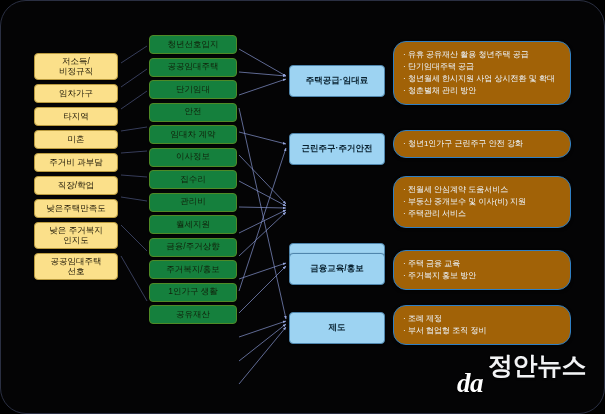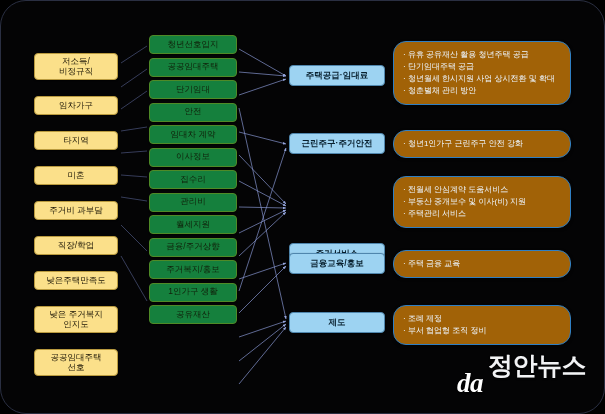--- a/index.html
+++ b/index.html
@@ -13,21 +13,21 @@
     background:#040405;
     border-radius:26px;
     box-sizing:border-box;
     border:1px solid #2a2f42;
     overflow:hidden;
   }
   
   #links{position:absolute;left:0;top:0;width:605px;height:414px;}
   
   .col{position:absolute;display:flex;flex-direction:column;}
-  #col-causes{left:33px;top:52px;width:84px;gap:16px;}
+  #col-causes{left:33px;top:52px;width:84px;gap:4px;}
   #col-needs{left:148px;top:34px;width:88px;gap:3.5px;}
   #col-themes{left:288px;top:64px;width:96px;}
   #col-actions{left:392px;top:40px;width:178px;}
 
   .node{
     box-sizing:border-box;
     text-align:center;
     line-height:1.15;
     border-radius:4px;
     display:flex;align-items:center;justify-content:center;
@@ -54,21 +54,21 @@
     padding:2px 1px;
     box-shadow:0 1px 1px rgba(0,0,0,.6);
   }
   
   .theme{
     background:#9dd3f2;
     border:1px solid #4f86ad;
     color:#08202e;
     font-size:8.5px;
     font-weight:bold;
-    height:21px;
+    height:32px;
     box-shadow:0 1px 2px rgba(0,0,0,.7);
     position:absolute;left:0;width:96px;
   }
   
   .action{
     position:absolute;left:0;width:178px;
     background:#a16207;
     border:1px solid #2f7fc4;
     border-radius:13px;
     color:#eef6ff;
@@ -242,20 +242,21 @@
     <div class="action" style="top:89px;">
       <div class="bullet">청년1인가구 근린주구 안전 강화</div>
     </div>
     <div class="action" style="top:135px;">
       <div class="bullet">전월세 안심계약 도움서비스</div>
       <div class="bullet">부동산 중개보수 및 이사(비) 지원</div>
       <div class="bullet">주택관리 서비스</div>
     </div>
     <div class="action" style="top:209px;">
       <div class="bullet">주택 금융 교육</div>
+      <div class="bullet">주거복지 홍보 방안</div>
     </div>
     <div class="action" style="top:264px;">
       <div class="bullet">조례 제정</div>
       <div class="bullet">부서 협업형 조직 정비</div>
     </div>
   </div>
 
   <div id="watermark">
     <span id="wm-mark">da</span>
     <span>정안뉴스</span>

